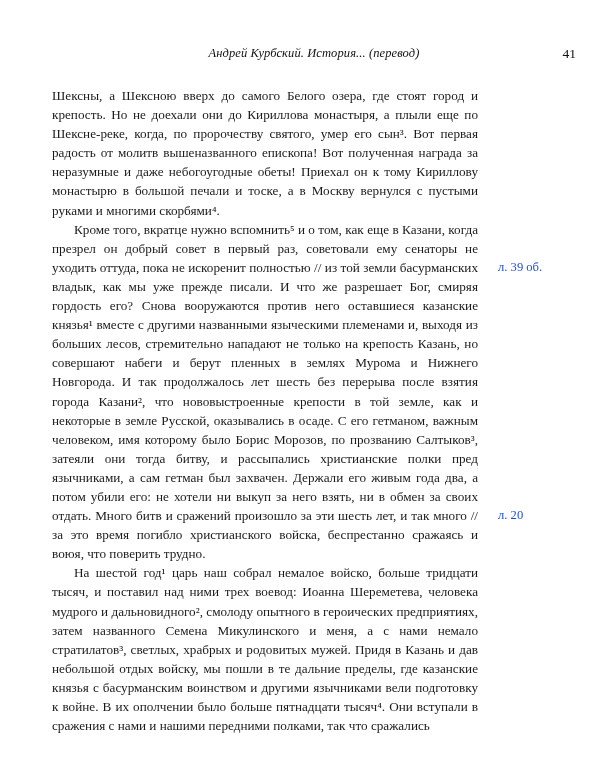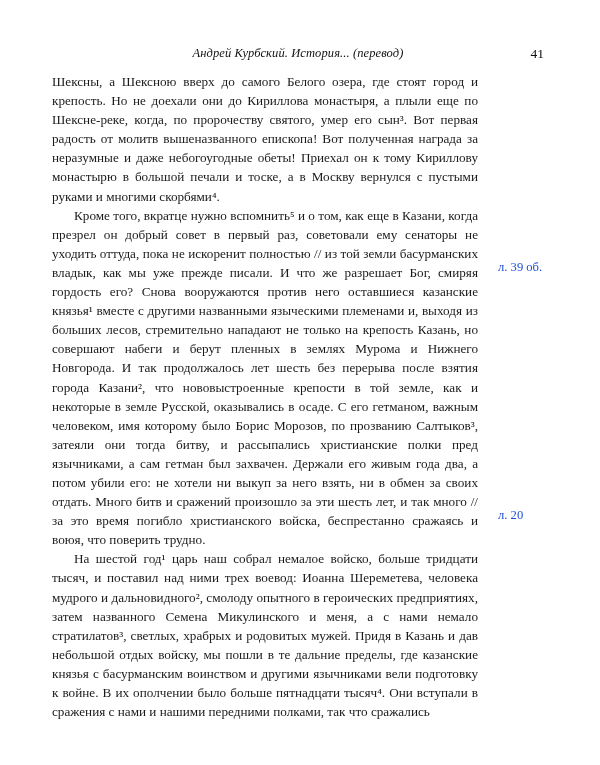--- a/index.html
+++ b/index.html
@@ -13,21 +13,21 @@
     font-family: "Liberation Serif", serif;
     color: #1a1a1a;
     position: relative;
     overflow: hidden;
   }
   .page {
     position: relative;
     width: 600px;
     height: 765px;
     box-sizing: border-box;
-    padding: 46px 56px 0 52px;
+    padding: 46px 24px 0 52px;
   }
   .header {
     position: relative;
     height: 26px;
   }
   .header-title {
     position: absolute;
     left: 0;
     right: 0;
     top: 0;
@@ -39,20 +39,21 @@
   }
   .header-page-number {
     position: absolute;
     right: 0;
     top: 0;
     font-size: 13.5px;
     color: #111;
   }
   .body-area {
     position: relative;
+    margin-top: 14px;
     width: 426px;
   }
   p.para {
     margin: 0;
     text-align: justify;
     text-justify: inter-word;
     font-size: 13.2px;
     line-height: 19.1px;
     hyphens: manual;
   }

